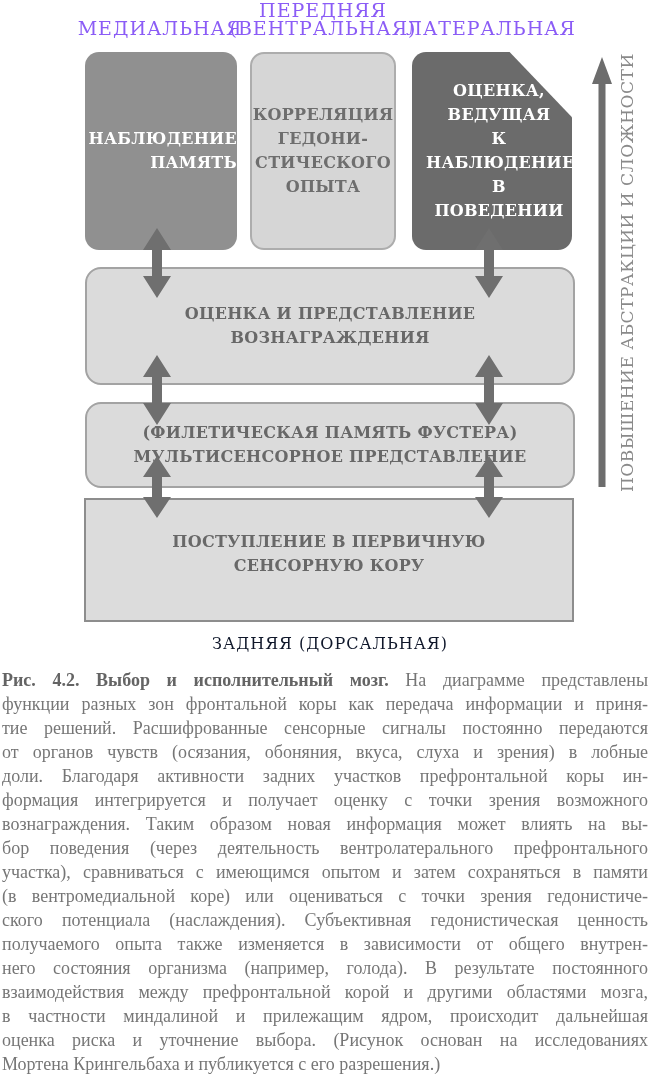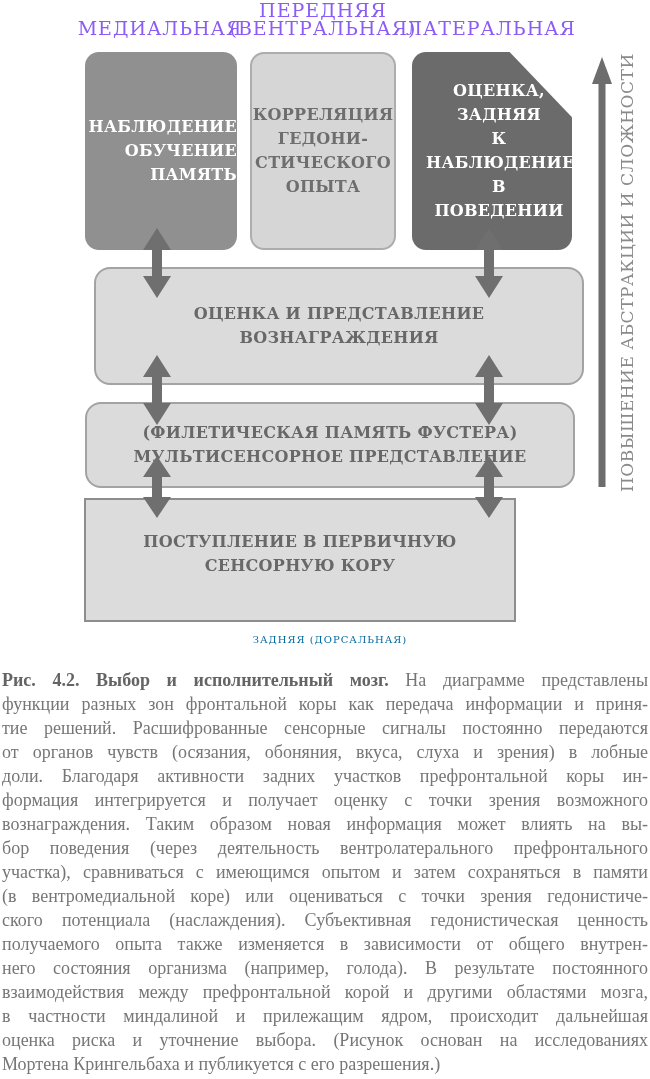--- a/index.html
+++ b/index.html
@@ -30,21 +30,21 @@
   .darrow{position:absolute;z-index:5;}
   .axis-arrow{position:absolute;z-index:4;}
 
   .axis-label{
     position:absolute;color:#8a8a8a;font-size:17px;letter-spacing:.5px;
     writing-mode:vertical-rl;transform:rotate(180deg);
     white-space:nowrap;text-align:center;
   }
 
   .posterior-label{
-    position:absolute;color:#0369a1;font-size:10px;letter-spacing:1px;
+    position:absolute;color:#0f172a;font-size:16px;letter-spacing:1px;
     text-align:center;white-space:nowrap;
   }
 
   
   .caption{
     width:646px;margin:8px 2px 0 2px;
     font-family:"Liberation Serif",serif;
     font-size:18px;line-height:24px;color:#767676;
   }
   .cap-line{text-align:justify;text-align-last:justify;}
@@ -58,49 +58,48 @@
 
   <div class="region-label" style="left:60px;top:19px;width:200px;">МЕДИАЛЬНАЯ</div>
   <div class="region-label" style="left:223px;top:1px;width:200px;">
     <span class="bl" style="display:block;">ПЕРЕДНЯЯ</span>
     <span class="bl" style="display:block;">(ВЕНТРАЛЬНАЯ)</span>
   </div>
   <div class="region-label" style="left:391px;top:19px;width:200px;">ЛАТЕРАЛЬНАЯ</div>
 
   <div class="dbox box-dark1" style="left:85px;top:52px;width:152px;height:198px;">
     <span class="bl">НАБЛЮДЕНИЕ</span>
-    <span class="bl">ОБУЧЕНИЕ</span>
     <span class="bl">ПАМЯТЬ</span>
   </div>
 
   <div class="dbox box-light" style="left:250px;top:52px;width:146px;height:198px;">
     <span class="bl">КОРРЕЛЯЦИЯ</span>
     <span class="bl">ГЕДОНИ-</span>
     <span class="bl">СТИЧЕСКОГО</span>
     <span class="bl">ОПЫТА</span>
   </div>
 
   <div class="dbox box-dark2" style="left:412px;top:52px;width:160px;height:198px;padding-left:14px;">
     <span class="bl">ОЦЕНКА,</span>
-    <span class="bl">ЗАДНЯЯ</span>
+    <span class="bl">ВЕДУЩАЯ</span>
     <span class="bl">К НАБЛЮДЕНИЕ</span>
     <span class="bl">В ПОВЕДЕНИИ</span>
   </div>
 
-  <div class="dbox box-mid" style="left:94px;top:267px;width:490px;height:118px;">
+  <div class="dbox box-mid" style="left:85px;top:267px;width:490px;height:118px;">
     <span class="bl">ОЦЕНКА И ПРЕДСТАВЛЕНИЕ</span>
     <span class="bl">ВОЗНАГРАЖДЕНИЯ</span>
   </div>
 
   <div class="dbox box-mid" style="left:85px;top:402px;width:490px;height:86px;">
     <span class="bl">(ФИЛЕТИЧЕСКАЯ ПАМЯТЬ ФУСТЕРА)</span>
     <span class="bl">МУЛЬТИСЕНСОРНОЕ ПРЕДСТАВЛЕНИЕ</span>
   </div>
 
-  <div class="dbox box-bottom" style="left:84px;top:498px;width:432px;height:124px;justify-content:flex-start;padding-top:30px;">
+  <div class="dbox box-bottom" style="left:84px;top:498px;width:490px;height:124px;justify-content:flex-start;padding-top:30px;">
     <span class="bl">ПОСТУПЛЕНИЕ В ПЕРВИЧНУЮ</span>
     <span class="bl">СЕНСОРНУЮ КОРУ</span>
   </div>
 
   <svg class="darrow" style="left:142px;top:228px;" width="30" height="70">
     <polygon points="15,0 29,22 20,22 20,48 29,48 15,70 1,48 10,48 10,22 1,22" fill="#6f6f6f"></polygon>
   </svg>
   <svg class="darrow" style="left:474px;top:228px;" width="30" height="70">
     <polygon points="15,0 29,22 20,22 20,48 29,48 15,70 1,48 10,48 10,22 1,22" fill="#6f6f6f"></polygon>
   </svg>

